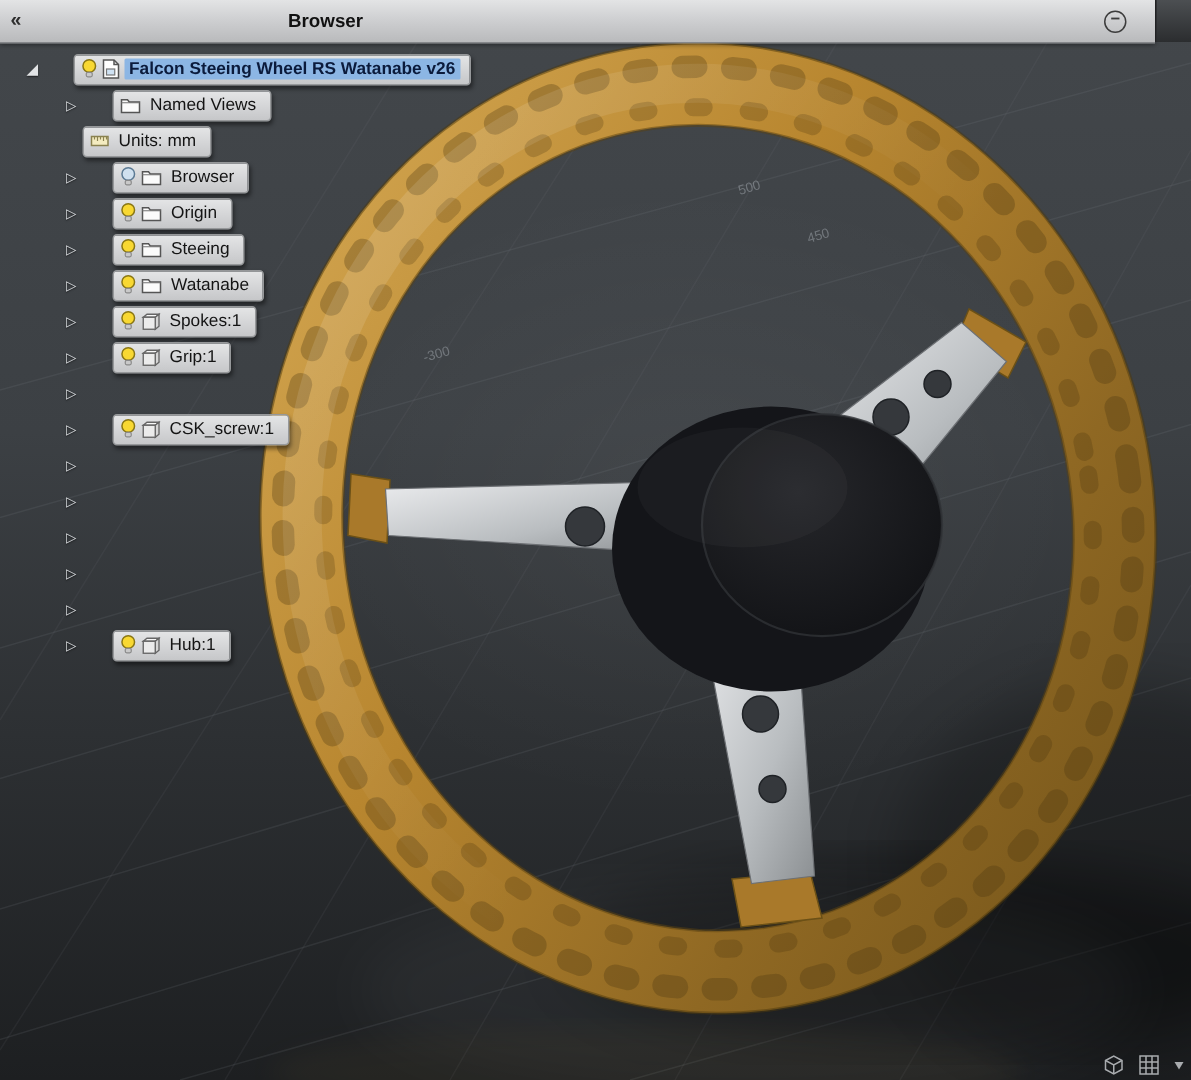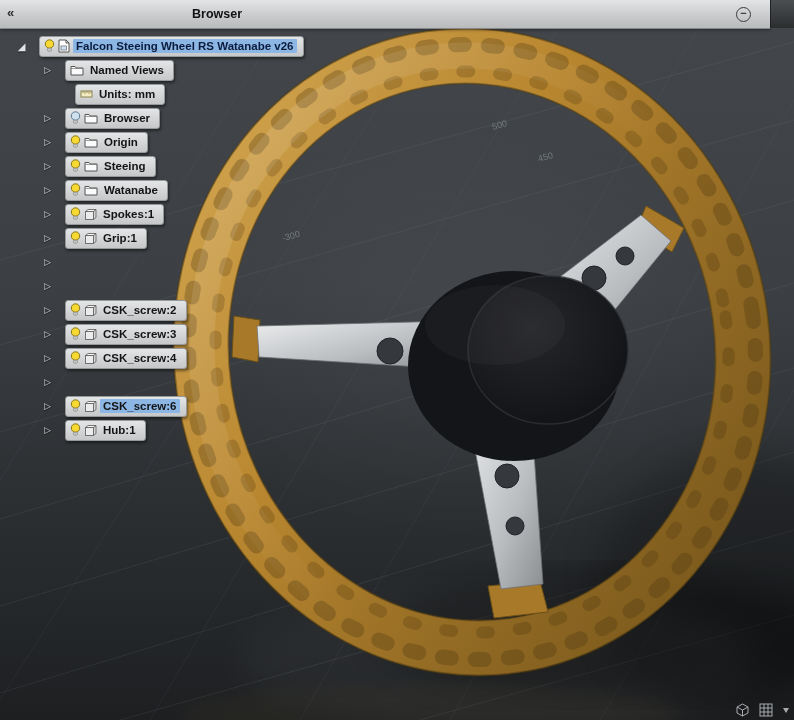--- a/index.html
+++ b/index.html
@@ -29,28 +29,28 @@
   .header-corner{
     position:absolute;left:770px;top:0;width:24px;height:28px;
     background:linear-gradient(180deg,#4c4f52 0%,#2b2d2f 100%);border-left:1px solid #202123;
   }
   
   #tree{position:absolute;left:0;top:0;width:430px;height:470px;}
   .tree-row{position:absolute;left:0;height:22px;display:flex;align-items:center;}
   .tw{width:15px;flex:0 0 15px;text-align:center;font-size:9px;color:#d3d6d9;cursor:pointer;text-shadow:0 1px 1px rgba(0,0,0,.6);}
   .tw.exp{font-size:10px;color:#e2e4e6;}
   .chip{
-    display:flex;align-items:center;gap:3px;height:19px;padding:0 6px 0 4px;margin-left:10px;
+    display:flex;align-items:center;gap:3px;height:19px;padding:0 6px 0 4px;margin-left:20px;
     background:linear-gradient(180deg,#e4e5e6 0%,#d2d3d5 60%,#c6c7c9 100%);
     border:1px solid #96989a;border-radius:3px;
     box-shadow:1px 2px 3px rgba(0,0,0,.45);cursor:pointer;white-space:nowrap;
   }
   .chip.underline{border-bottom:1px dashed #7e8286;}
   .chip svg{display:block;}
-  .lbl{font-size:11.5px;color:#141414;padding:1px 3px;border-radius:1px;font-weight:bold;}
+  .lbl{font-size:11.5px;color:#141414;padding:1px 3px;border-radius:1px;}
   .lbl.sel{background:var(--selection,#8cb6e4);}
   .lbl.bold{font-weight:bold;color:#0b1b3c;}
   .indent2{margin-left:12px;}
   
   .nav-icons{position:absolute;right:3px;bottom:2px;display:flex;gap:7px;align-items:center;z-index:5;opacity:.85;}
   .nav-icons svg{display:block;}
 </style>
 </head>
 <body>
 
@@ -203,21 +203,21 @@
       <div class="tree-row" style="top: 59px; left: 40px;">
         <span class="tw">▷</span>
         <div class="chip">
           <svg width="14" height="12" viewBox="0 0 14 12">
             <path d="M1,2.5 h4 l1.2,1.5 H13 V11 H1 Z" fill="#fbfbfb" stroke="#555" stroke-width="1"></path>
             <path d="M1,4.5 H13" stroke="#777" stroke-width="0.7"></path>
           </svg>
           <span class="lbl">Named Views</span>
         </div>
       </div>
-      <div class="tree-row" style="top: 83px; left: 48px;">
+      <div class="tree-row" style="top: 83px; left: 28px;">
         <span class="tw"></span>
         <div class="chip indent2">
           <svg width="13" height="12" viewBox="0 0 13 12">
             <rect x="1" y="3" width="11" height="6" fill="#f4ecc0" stroke="#8a8250" stroke-width="1"></rect>
             <path d="M3,3 v2 M5,3 v3 M7,3 v2 M9,3 v3 M11,3 v2" stroke="#8a8250" stroke-width="0.8"></path>
           </svg>
           <span class="lbl">Units: mm</span>
         </div>
       </div>
       <div class="tree-row" style="top: 107px; left: 40px;">
@@ -304,93 +304,57 @@
             <rect x="1.5" y="3.5" width="8" height="8" fill="#ebebeb" stroke="#666" stroke-width="0.9"></rect>
           </svg>
           <span class="lbl">Grip:1</span>
         </div>
       </div>
       <div class="tree-row" style="top: 251px; left: 40px;">
         <span class="tw">▷</span>
       </div>
       <div class="tree-row" style="top: 275px; left: 40px;">
         <span class="tw">▷</span>
-      </div>
-      <div class="tree-row" style="top: 299px; left: 40px;">
-        <span class="tw">▷</span>
         <div class="chip">
           <svg width="11" height="14" viewBox="0 0 11 14">
             <circle cx="5.5" cy="5" r="4.2" fill="#f8d832" stroke="#8a7714" stroke-width="1"></circle>
             <rect x="3.5" y="9.2" width="4" height="3" rx="1" fill="#c9c9c9" stroke="#8a8a8a" stroke-width="0.8"></rect>
           </svg>
           <svg width="13" height="13" viewBox="0 0 13 13">
             <polygon points="1.5,3.5 4,1.5 12,1.5 9.5,3.5" fill="#f7f7f7" stroke="#666" stroke-width="0.9"></polygon>
             <polygon points="9.5,3.5 12,1.5 12,9.5 9.5,11.5" fill="#d6d6d6" stroke="#666" stroke-width="0.9"></polygon>
             <rect x="1.5" y="3.5" width="8" height="8" fill="#ebebeb" stroke="#666" stroke-width="0.9"></rect>
           </svg>
-          <span class="lbl">CSK_screw:2</span>
-        </div>
+          <span class="lbl">CSK_screw:1</span>
+        </div>
+      </div>
+      <div class="tree-row" style="top: 299px; left: 40px;">
+        <span class="tw">▷</span>
       </div>
       <div class="tree-row" style="top: 323px; left: 40px;">
+        <span class="tw">▷</span>
+      </div>
+      <div class="tree-row" style="top: 347px; left: 40px;">
+        <span class="tw">▷</span>
+      </div>
+      <div class="tree-row" style="top: 371px; left: 40px;">
+        <span class="tw">▷</span>
+      </div>
+      <div class="tree-row" style="top: 395px; left: 40px;">
+        <span class="tw">▷</span>
+      </div>
+      <div class="tree-row" style="top: 419px; left: 40px;">
         <span class="tw">▷</span>
         <div class="chip">
           <svg width="11" height="14" viewBox="0 0 11 14">
             <circle cx="5.5" cy="5" r="4.2" fill="#f8d832" stroke="#8a7714" stroke-width="1"></circle>
             <rect x="3.5" y="9.2" width="4" height="3" rx="1" fill="#c9c9c9" stroke="#8a8a8a" stroke-width="0.8"></rect>
           </svg>
           <svg width="13" height="13" viewBox="0 0 13 13">
             <polygon points="1.5,3.5 4,1.5 12,1.5 9.5,3.5" fill="#f7f7f7" stroke="#666" stroke-width="0.9"></polygon>
             <polygon points="9.5,3.5 12,1.5 12,9.5 9.5,11.5" fill="#d6d6d6" stroke="#666" stroke-width="0.9"></polygon>
             <rect x="1.5" y="3.5" width="8" height="8" fill="#ebebeb" stroke="#666" stroke-width="0.9"></rect>
           </svg>
-          <span class="lbl">CSK_screw:3</span>
-        </div>
-      </div>
-      <div class="tree-row" style="top: 347px; left: 40px;">
-        <span class="tw">▷</span>
-        <div class="chip">
-          <svg width="11" height="14" viewBox="0 0 11 14">
-            <circle cx="5.5" cy="5" r="4.2" fill="#f8d832" stroke="#8a7714" stroke-width="1"></circle>
-            <rect x="3.5" y="9.2" width="4" height="3" rx="1" fill="#c9c9c9" stroke="#8a8a8a" stroke-width="0.8"></rect>
-          </svg>
-          <svg width="13" height="13" viewBox="0 0 13 13">
-            <polygon points="1.5,3.5 4,1.5 12,1.5 9.5,3.5" fill="#f7f7f7" stroke="#666" stroke-width="0.9"></polygon>
-            <polygon points="9.5,3.5 12,1.5 12,9.5 9.5,11.5" fill="#d6d6d6" stroke="#666" stroke-width="0.9"></polygon>
-            <rect x="1.5" y="3.5" width="8" height="8" fill="#ebebeb" stroke="#666" stroke-width="0.9"></rect>
-          </svg>
-          <span class="lbl">CSK_screw:4</span>
-        </div>
-      </div>
-      <div class="tree-row" style="top: 371px; left: 40px;">
-        <span class="tw">▷</span>
-      </div>
-      <div class="tree-row" style="top: 395px; left: 40px;">
-        <span class="tw">▷</span>
-        <div class="chip">
-          <svg width="11" height="14" viewBox="0 0 11 14">
-            <circle cx="5.5" cy="5" r="4.2" fill="#f8d832" stroke="#8a7714" stroke-width="1"></circle>
-            <rect x="3.5" y="9.2" width="4" height="3" rx="1" fill="#c9c9c9" stroke="#8a8a8a" stroke-width="0.8"></rect>
-          </svg>
-          <svg width="13" height="13" viewBox="0 0 13 13">
-            <polygon points="1.5,3.5 4,1.5 12,1.5 9.5,3.5" fill="#f7f7f7" stroke="#666" stroke-width="0.9"></polygon>
-            <polygon points="9.5,3.5 12,1.5 12,9.5 9.5,11.5" fill="#d6d6d6" stroke="#666" stroke-width="0.9"></polygon>
-            <rect x="1.5" y="3.5" width="8" height="8" fill="#ebebeb" stroke="#666" stroke-width="0.9"></rect>
-          </svg>
-          <span class="lbl sel">CSK_screw:6</span>
-        </div>
-      </div>
-      <div class="tree-row" style="top: 419px; left: 40px;">
-        <span class="tw">▷</span>
-        <div class="chip">
-          <svg width="11" height="14" viewBox="0 0 11 14">
-            <circle cx="5.5" cy="5" r="4.2" fill="#f8d832" stroke="#8a7714" stroke-width="1"></circle>
-            <rect x="3.5" y="9.2" width="4" height="3" rx="1" fill="#c9c9c9" stroke="#8a8a8a" stroke-width="0.8"></rect>
-          </svg>
-          <svg width="13" height="13" viewBox="0 0 13 13">
-            <polygon points="1.5,3.5 4,1.5 12,1.5 9.5,3.5" fill="#f7f7f7" stroke="#666" stroke-width="0.9"></polygon>
-            <polygon points="9.5,3.5 12,1.5 12,9.5 9.5,11.5" fill="#d6d6d6" stroke="#666" stroke-width="0.9"></polygon>
-            <rect x="1.5" y="3.5" width="8" height="8" fill="#ebebeb" stroke="#666" stroke-width="0.9"></rect>
-          </svg>
           <span class="lbl">Hub:1</span>
         </div>
       </div>
     </div>
 </div>
 
 </body></html>

